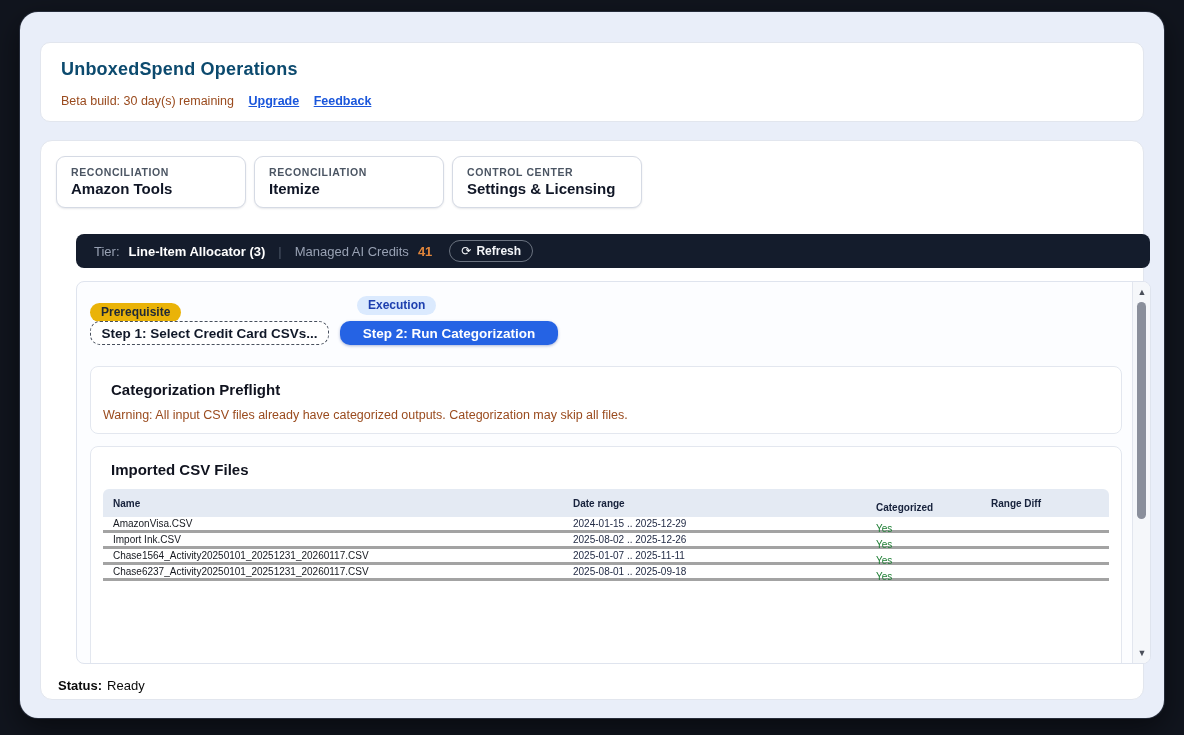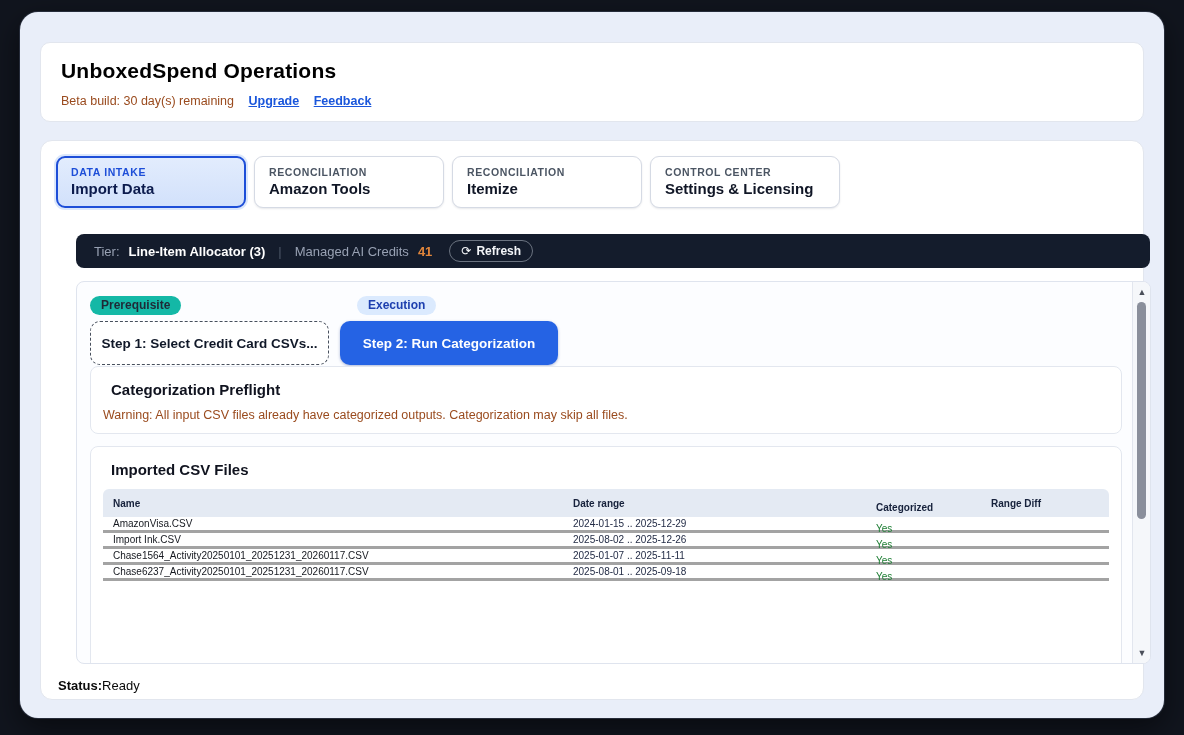--- a/index.html
+++ b/index.html
@@ -14,21 +14,21 @@
     background:#e9eef9; border-radius:18px;
     box-shadow:0 0 0 1px #262c3a, 0 10px 30px rgba(0,0,0,.5);
   }
   .card {
     position:absolute; background:#ffffff;
     border:1px solid #e2e6ee; border-radius:12px;
   }
   .header-card { left:20px; top:30px; width:1104px; height:80px; border-radius:10px; }
   .app-title {
     position:absolute; left:20px; top:16px;
-    font-size:21px; font-weight:bold; color:#000000; letter-spacing:.2px;
+    font-size:18px; font-weight:bold; color:#0c4a6e; letter-spacing:.2px;
   }
   .beta-line {
     position:absolute; left:20px; top:51px; font-size:12.5px; color:#9a4b1e;
   }
   .beta-line a {
     color:#1a56db; font-weight:600; text-decoration:underline; margin-left:11px; cursor:pointer;
   }
   .main-card { left:20px; top:128px; width:1104px; height:560px; }
 
   
@@ -88,25 +88,25 @@
   .scroll-arrow.down { bottom:2px; }
   .scroll-thumb {
     position:absolute; left:4px; top:20px; width:9px; height:217px;
     background:#8a8f9b; border-radius:5px; cursor:grab;
   }
 
   .badge {
     position:absolute; height:19px; border-radius:10px; padding:0 11px;
     font-size:12px; font-weight:bold; line-height:19px;
   }
-  .badge-gray { left:13px; top:14px; background:#14b8a6; color:#1f2937; }
+  .badge-gray { left:13px; top:21px; background:#eab308; color:#1f2937; }
   .badge-blue { left:280px; top:14px; background:#dbeafe; color:#1e40af; }
 
   .step-btn {
-    position:absolute; top:39px; height:44px; border-radius:10px;
+    position:absolute; top:39px; height:24px; border-radius:10px;
     font-size:13.5px; font-weight:bold; cursor:pointer;
     font-family:"Liberation Sans", sans-serif;
   }
   .step1 {
     left:13px; width:239px; background:#ffffff;
     border:1.6px dashed #474f5c; color:#101828;
   }
   .step2 {
     left:263px; width:218px; background:#2563e4; border:none; color:#ffffff;
     box-shadow:0 1px 3px rgba(20,50,140,.35);
@@ -133,43 +133,39 @@
   .t-head .t-cell { font-weight:bold; color:#16213b; }
   .t-cell { font-size:10px; padding-left:10px; overflow:hidden; white-space:nowrap; }
   .c-name { width:460px; color:#15181f; }
   .c-date { width:303px; color:#232c46; }
   .c-cat  { width:115px; color:#1e7e34;margin-top:9px; }
   .c-diff { flex:1; color:#232c46; }
 
   .status-line {
     position:absolute; left:17px; top:537px; font-size:13px; color:#0a0a0a;
   }
-  .status-line b { }
+  .status-line b { margin-right:5px; }
 </style>
 </head>
 <body>
 
 <div class="window">
 
   <div class="card header-card">
     <div class="app-title">UnboxedSpend Operations</div>
     <div class="beta-line">
       <span>Beta build: 30 day(s) remaining</span>
       <a>Upgrade</a>
       <a>Feedback</a>
     </div>
   </div>
 
   <div class="card main-card">
 
     <div class="tabs">
-      <div class="tab active">
-        <div class="eyebrow">DATA INTAKE</div>
-        <div class="label">Import Data</div>
-      </div>
       <div class="tab">
         <div class="eyebrow">RECONCILIATION</div>
         <div class="label">Amazon Tools</div>
       </div>
       <div class="tab">
         <div class="eyebrow">RECONCILIATION</div>
         <div class="label">Itemize</div>
       </div>
       <div class="tab">
         <div class="eyebrow">CONTROL CENTER</div>

